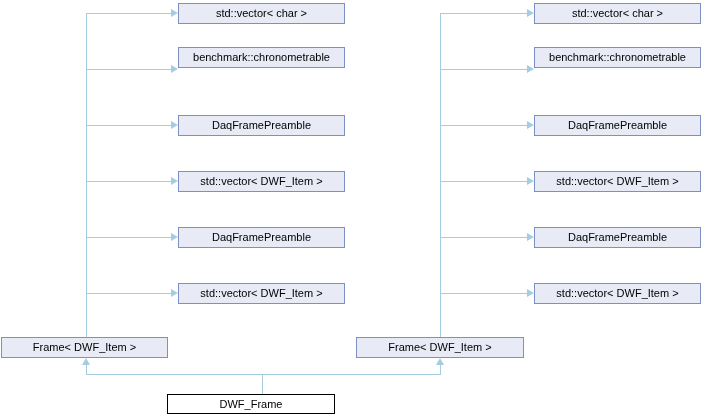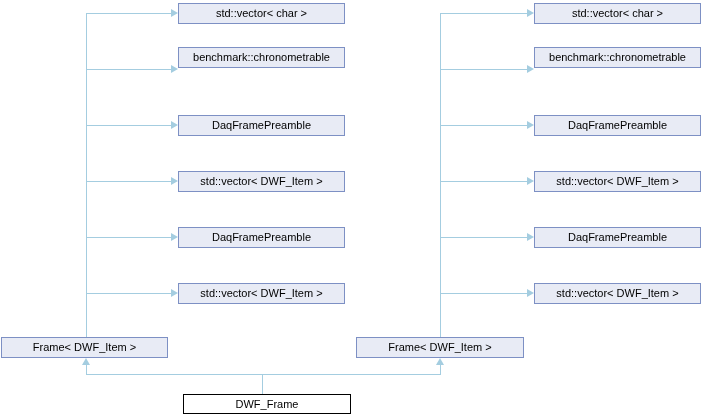--- a/index.html
+++ b/index.html
@@ -105,15 +105,15 @@
   <div class="node rcol r0">std::vector&lt; char &gt;</div>
   <div class="node rcol r1">benchmark::chronometrable</div>
   <div class="node rcol r2">DaqFramePreamble</div>
   <div class="node rcol r3">std::vector&lt; DWF_Item &gt;</div>
   <div class="node rcol r4">DaqFramePreamble</div>
   <div class="node rcol r5">std::vector&lt; DWF_Item &gt;</div>
 
   <div class="node" style="left:1px;top:337px;width:167px">Frame&lt; DWF_Item &gt;</div>
   <div class="node" style="left:356px;top:337px;width:168px">Frame&lt; DWF_Item &gt;</div>
 
-  <div class="node main" style="left:183px;top:394px;width:168px;height:20px;line-height:18px">DWF_Frame</div>
+  <div class="node main" style="left:167px;top:394px;width:168px;height:20px;line-height:18px">DWF_Frame</div>
 
 </div>
 
 </body></html>

